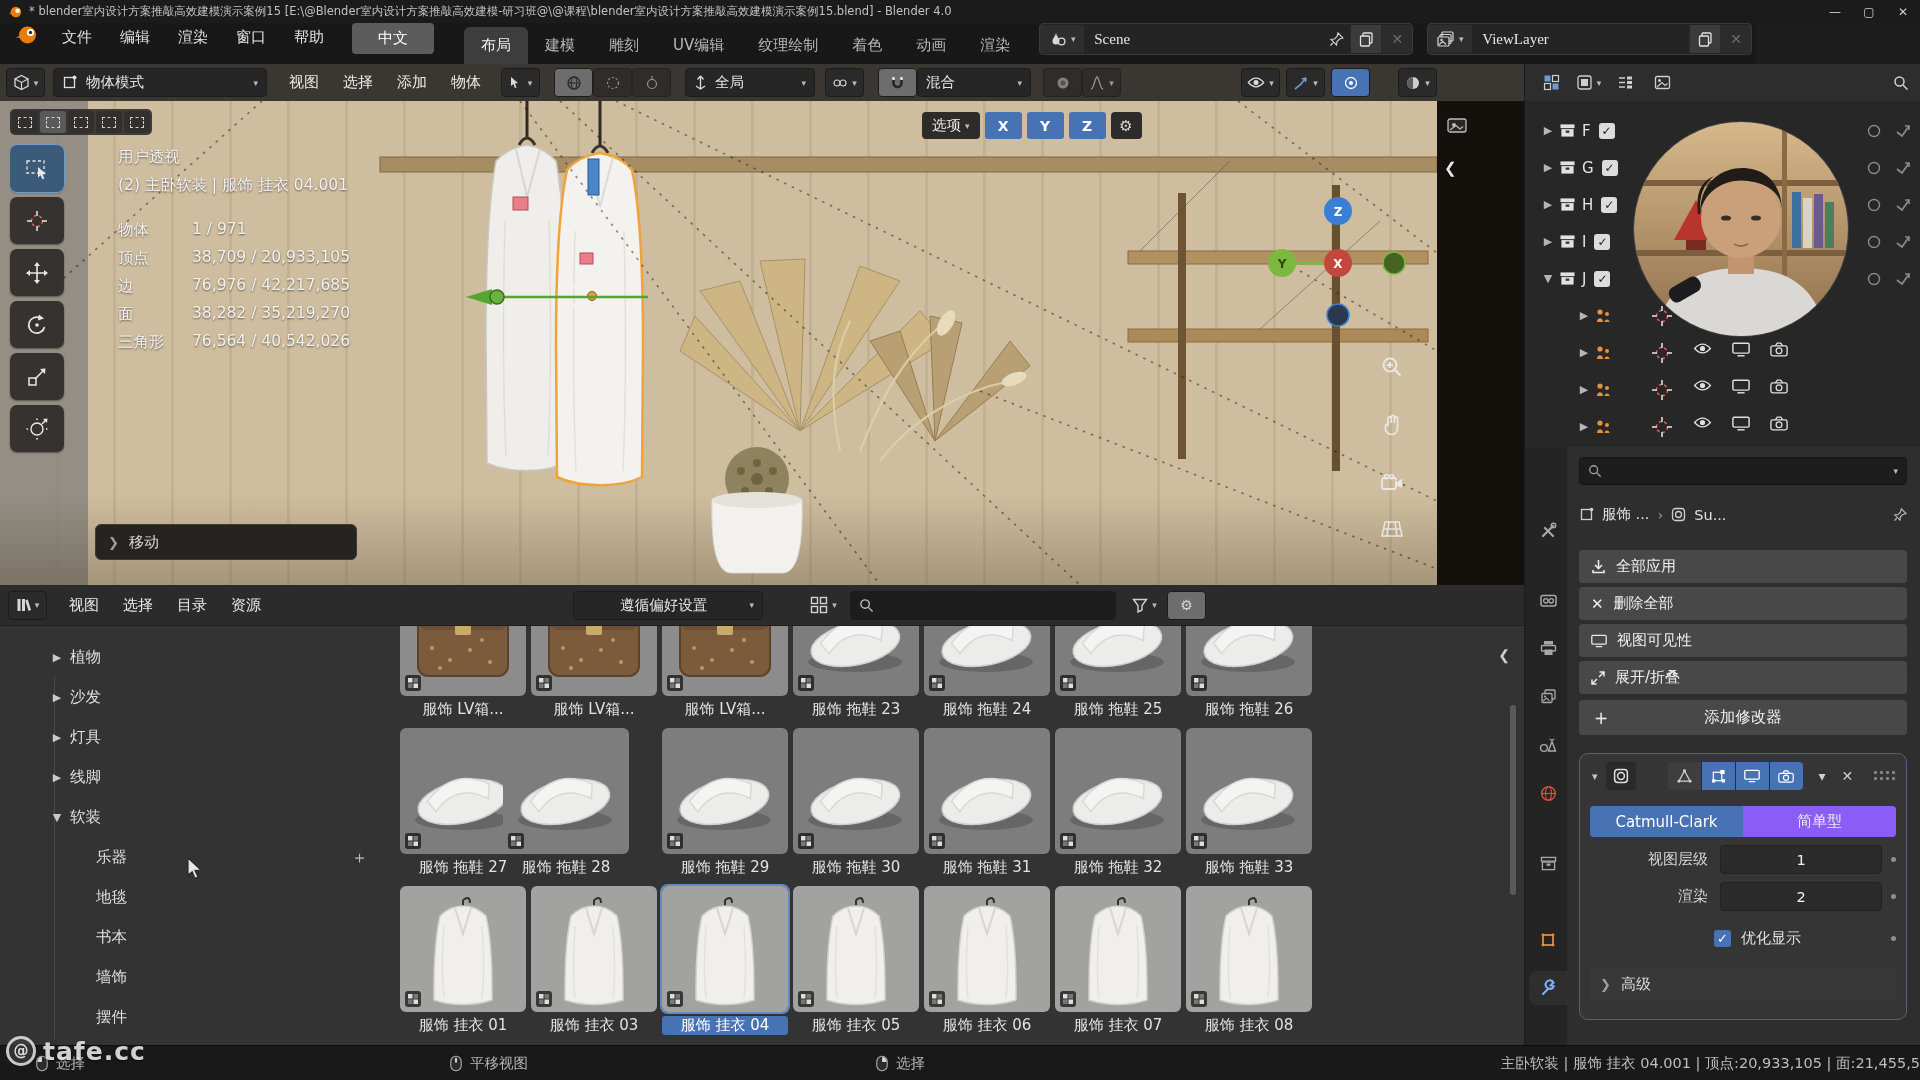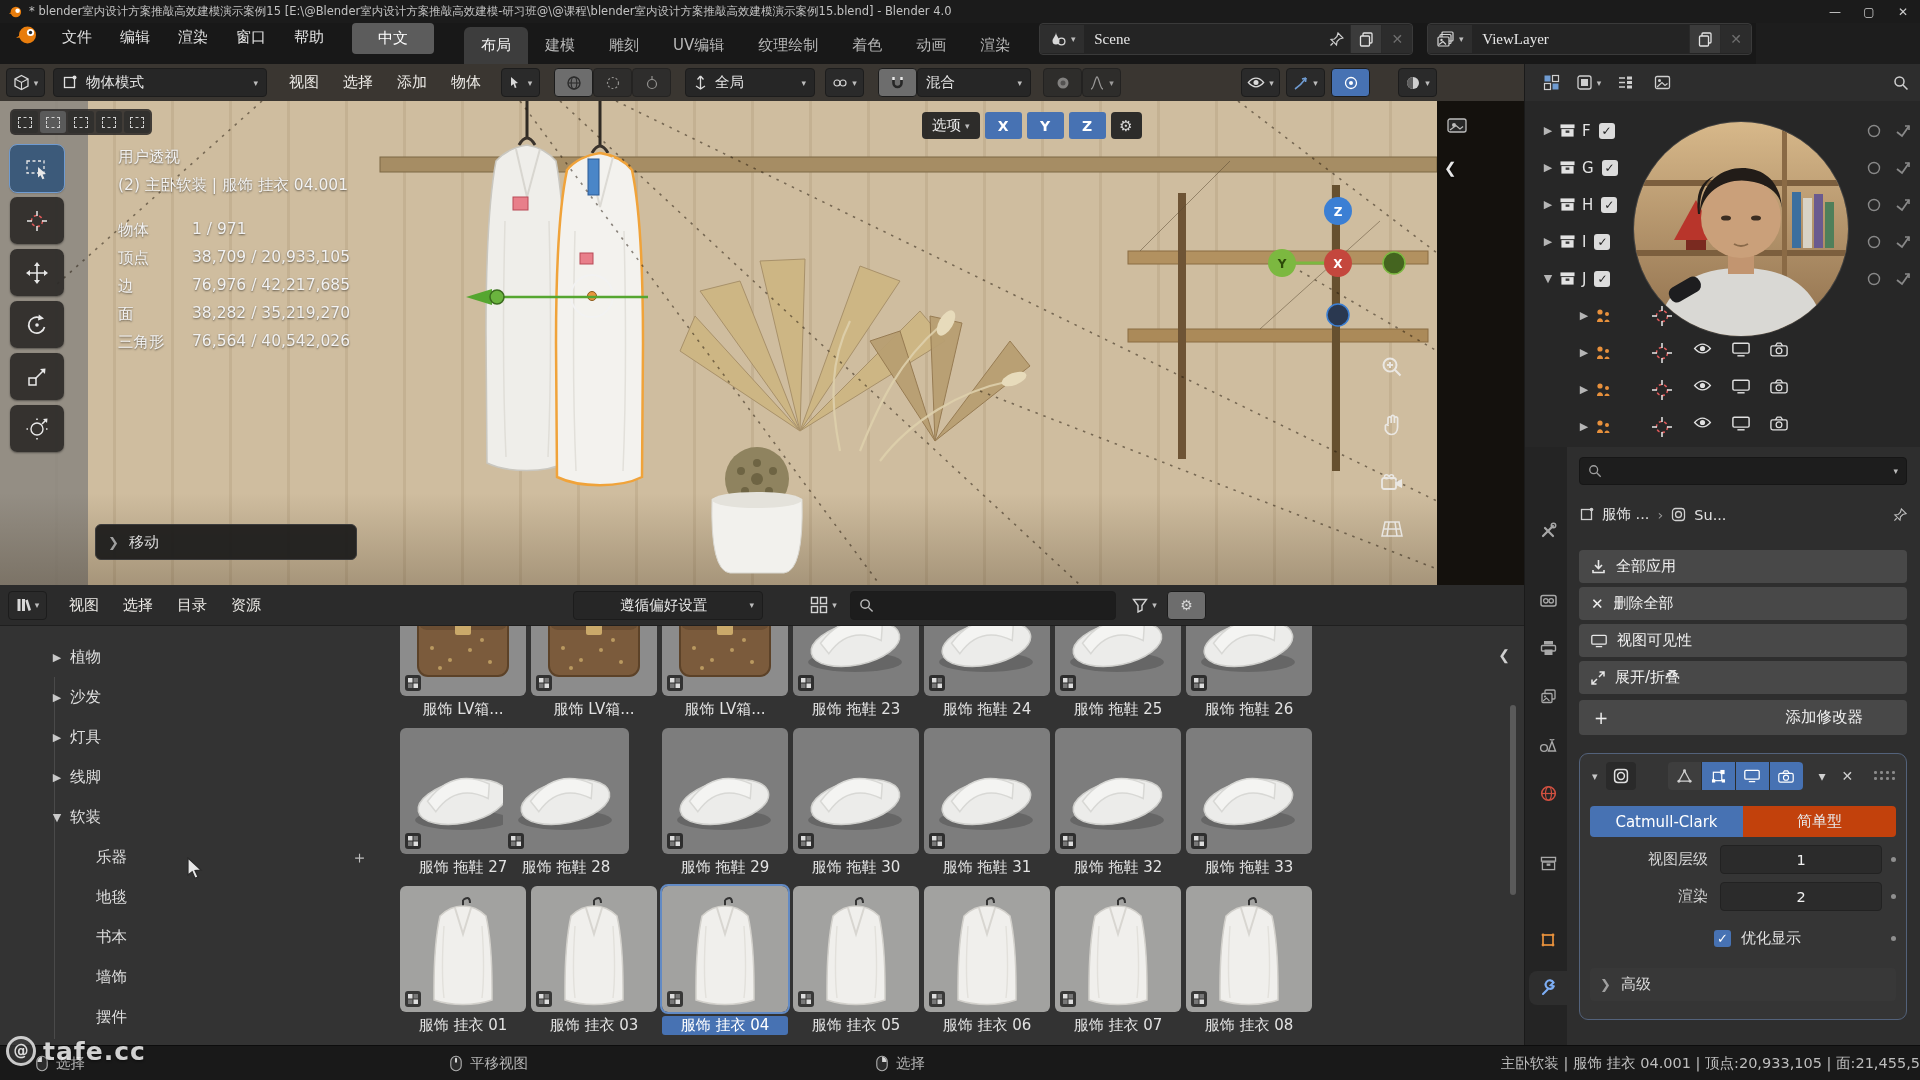--- a/index.html
+++ b/index.html
@@ -111,35 +111,35 @@
   .ptab{position:absolute;left:4px;width:38px;height:34px;display:flex;align-items:center;justify-content:center;}
   .ptab.active{background:#2e2e2e;border-radius:8px 0 0 8px;width:38px;}
   #prop-body{position:absolute;left:42px;top:0;width:354px;height:598px;padding:10px 14px 0 12px;box-sizing:border-box;}
   #prop-search{height:26px;background:#1d1d1d;border:1px solid #161616;border-radius:4px;display:flex;align-items:center;padding:0 8px;gap:8px;}
   #prop-crumb{margin-top:20px;display:flex;align-items:center;gap:8px;font-size:14.5px;color:#e0e0e0;}
   #prop-crumb .gt{color:#9a9a9a;}
   #prop-btns{margin-top:26px;display:grid;grid-template-columns:1fr;gap:4px;}
   .pbtn{height:33px;background:#484848;border-radius:4px;display:flex;align-items:center;justify-content:flex-start;gap:10px;color:#f0f0f0;font-size:15px;padding:0 12px;}
   #add-mod{margin-top:6px;height:35px;background:#484848;border-radius:4px;display:flex;align-items:center;color:#f0f0f0;font-size:15.5px;}
   #add-mod .plus{width:44px;text-align:center;font-size:17px;}
-  #add-mod .lbl{flex:1;text-align:right;margin-right:44px;}
+  #add-mod .lbl{flex:1;text-align:center;margin-right:44px;}
   #mod-panel{margin-top:18px;background:#353535;border:1px solid #53627b;border-radius:9px;padding:8px 10px 18px 10px;}
   #mod-head{display:flex;align-items:center;gap:6px;}
   #mod-head .exp{color:#c7c7c7;font-size:11px;margin:0 2px;}
   #mod-icon{width:30px;height:28px;background:#2a2a2a;border-radius:4px;display:flex;align-items:center;justify-content:center;}
   #mod-toggles{display:flex;margin-left:26px;}
   .mtg{width:33px;height:28px;background:#3e3e3e;display:flex;align-items:center;justify-content:center;border-right:1px solid #2c2c2c;}
   .mtg.on{background:#4772b3;}
   .mtg:first-child{border-radius:4px 0 0 4px;}
   .mtg:last-child{border-radius:0 4px 4px 0;border-right:none;}
   #mod-head .hx{color:#d0d0d0;margin-left:10px;font-size:14px;}
   #mod-dots{margin-left:auto;display:grid;grid-template-columns:repeat(4,4px);grid-auto-rows:4px;gap:2px;}
   #mod-dots b{width:2.5px;height:2.5px;border-radius:50%;background:#8a8a8a;}
   #seg{display:flex;margin-top:16px;}
-  .segbtn{flex:1;height:31px;display:flex;align-items:center;justify-content:center;font-size:15px;color:#e8e8e8;background:#c2410c;}
+  .segbtn{flex:1;height:31px;display:flex;align-items:center;justify-content:center;font-size:15px;color:#e8e8e8;background:#8b5cf6;}
   .segbtn.active{background:#4772b3;color:#fff;}
   .segbtn:first-child{border-radius:4px 0 0 4px;}
   .segbtn:last-child{border-radius:0 4px 4px 0;}
   .frow{display:flex;align-items:center;margin-top:8px;}
   .frow .flabel{width:118px;text-align:right;color:#d6d6d6;font-size:15px;padding-right:12px;}
   .frow .fval{flex:1;height:27px;background:#2b2b2b;border:1px solid #222;border-radius:4px;color:#f0f0f0;display:flex;align-items:center;justify-content:center;font-size:14.5px;}
   .frow .dot{width:5px;height:5px;border-radius:50%;background:#8f8f8f;margin-left:9px;}
   #chk-row{margin-top:18px;display:flex;align-items:center;}
   #chk-row .cb{width:17px;height:17px;background:#4772b3;border-radius:3px;color:#fff;font-size:13px;display:flex;align-items:center;justify-content:center;margin-left:124px;}
   #chk-row .clabel{margin-left:10px;font-size:15px;color:#e2e2e2;flex:1;}

